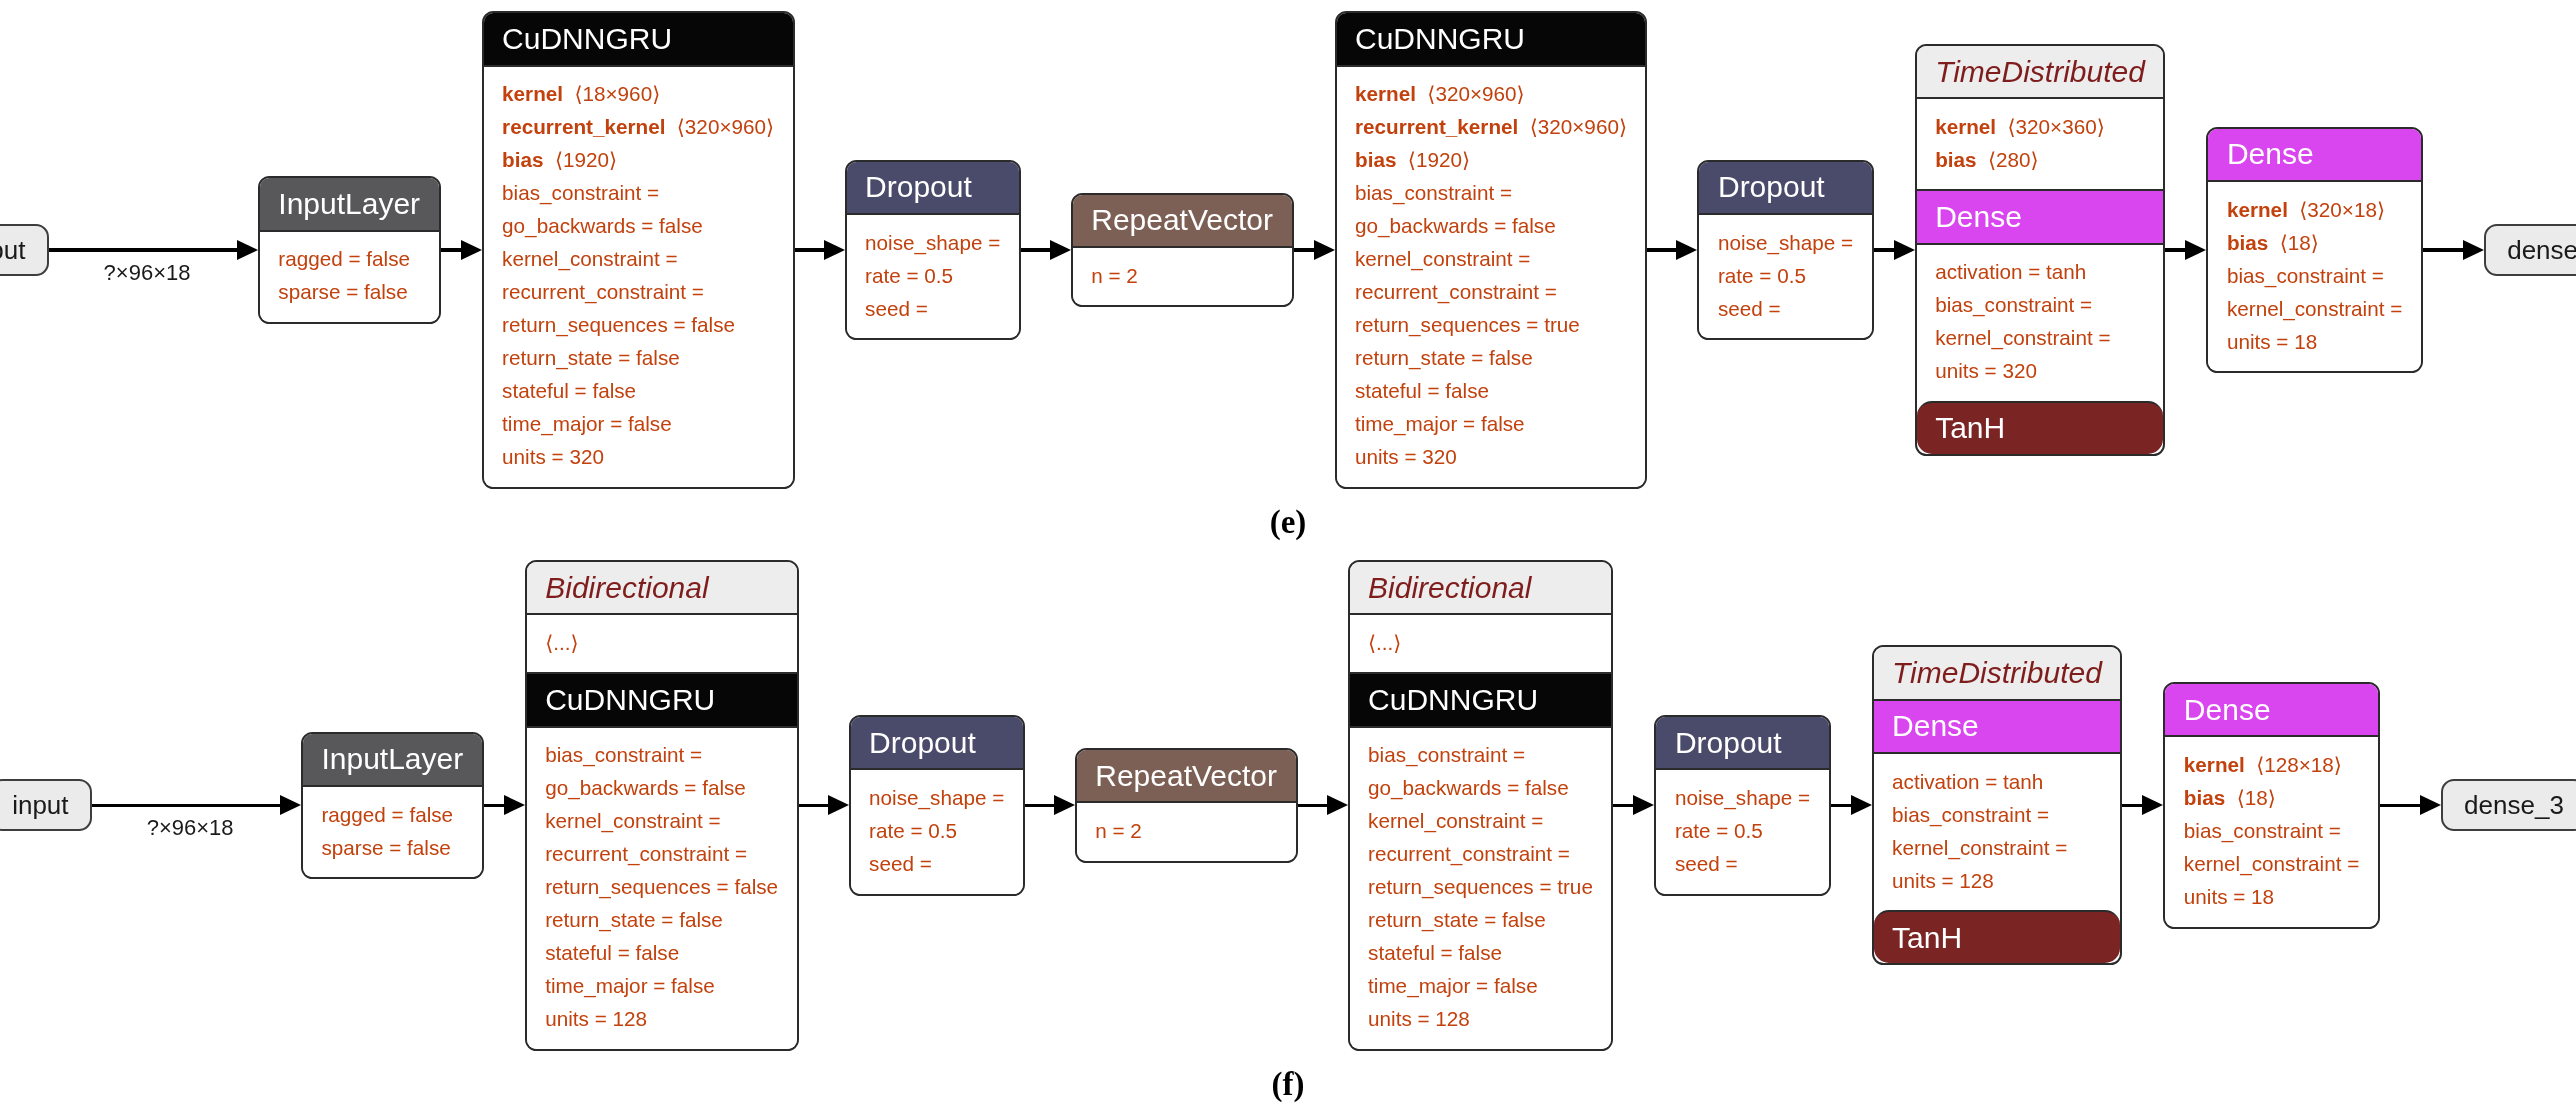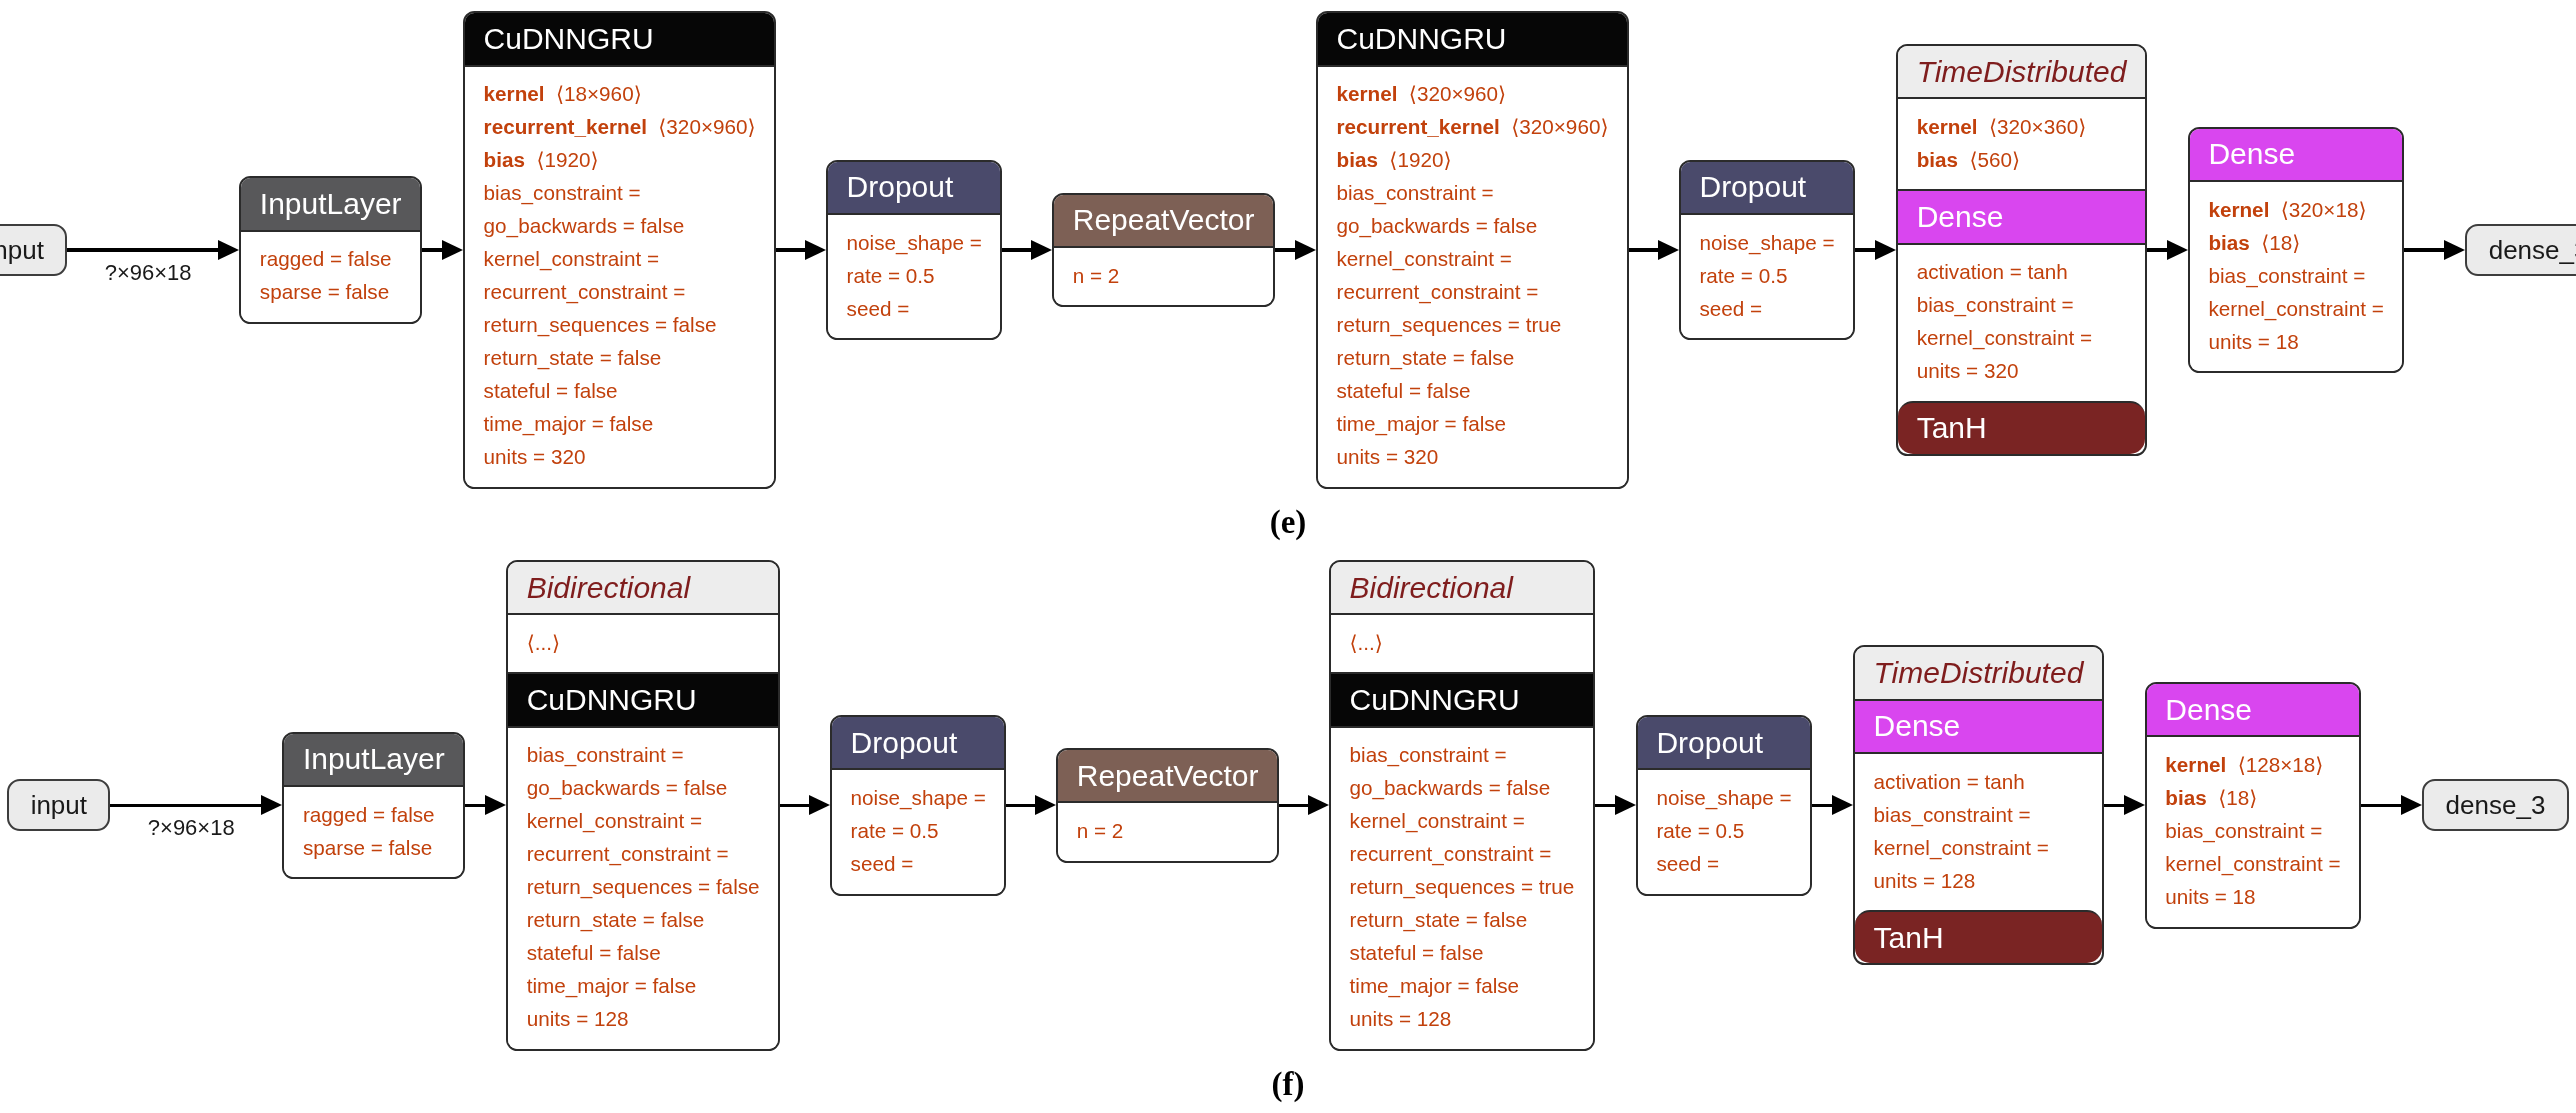--- a/index.html
+++ b/index.html
@@ -32,21 +32,21 @@
   .wval{margin-left:11.4px;}
   
   .node{
     flex:0 0 auto;background:#ebebeb;border:2.9px solid #3d3d3d;border-radius:13px;
     padding:8.6px 21.4px;font-size:26px;color:#1a1a1a;white-space:nowrap;
   }
   
   .connector{flex:0 0 auto;display:flex;align-items:center;position:relative;height:23px;}
   .line{flex:1;height:3.6px;background:#000;}
   .arrowhead{flex:0 0 auto;width:0;height:0;border-left:21.4px solid #000;border-top:10.7px solid transparent;border-bottom:10.7px solid transparent;}
-  .c-label{width:172px;}
+  .c-label{width:209px;}
   .c-s{width:41px;}
   .c-m{width:50px;}
   .c-e{width:61px;}
   .edge-label{
     position:absolute;top:21.4px;left:47%;transform:translateX(-50%);
     font-size:22px;white-space:nowrap;color:#1a1a1a;
   }
 </style>
 </head>
 <body>
@@ -159,21 +159,21 @@
 
     <div class="connector c-s">
       <span class="line"></span>
       <span class="arrowhead"></span>
     </div>
 
     <div class="layer-box">
       <div class="hdr hdr-light">TimeDistributed</div>
       <div class="sect">
         <div class="param"><span class="wname">kernel</span><span class="wval">⟨320×360⟩</span></div>
-        <div class="param"><span class="wname">bias</span><span class="wval">⟨560⟩</span></div>
+        <div class="param"><span class="wname">bias</span><span class="wval">⟨280⟩</span></div>
       </div>
       <div class="hdr hdr-blue">Dense</div>
       <div class="sect">
         <div class="param">activation = tanh</div>
         <div class="param">bias_constraint =</div>
         <div class="param">kernel_constraint =</div>
         <div class="param">units = 320</div>
       </div>
       <div class="hdr hdr-red">TanH</div>
     </div>

